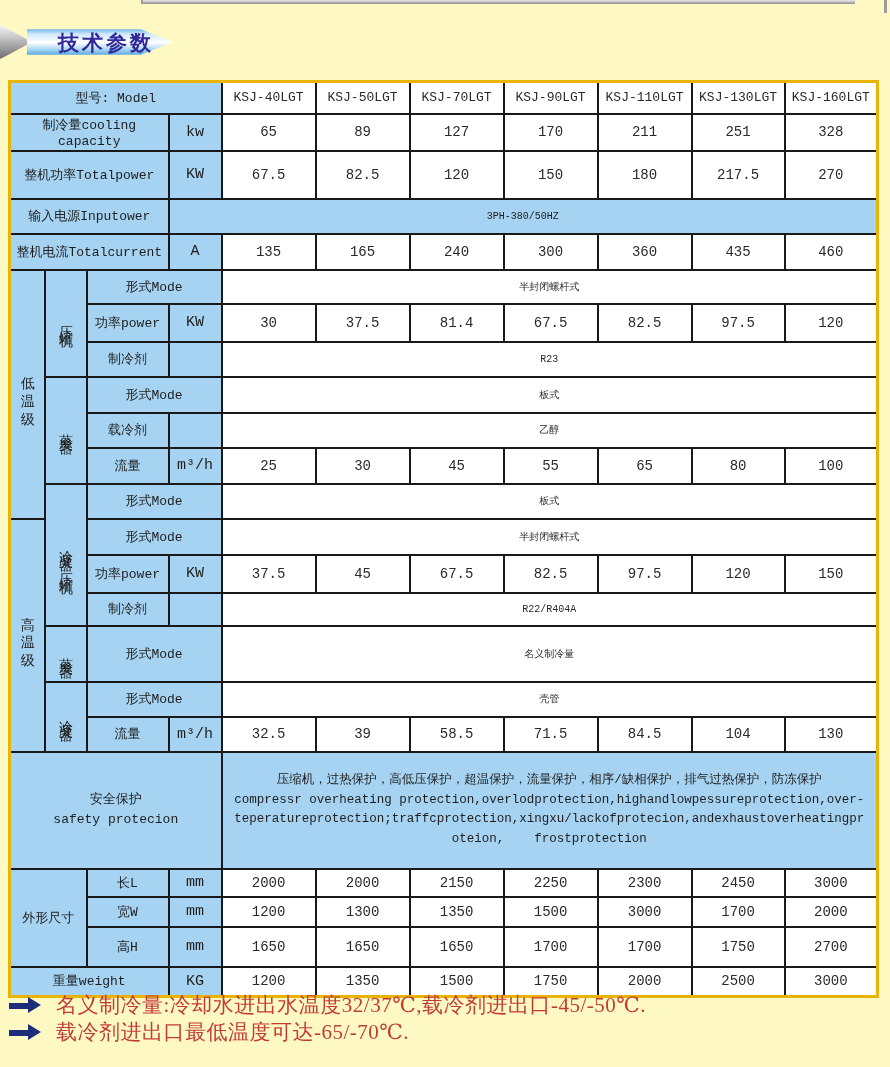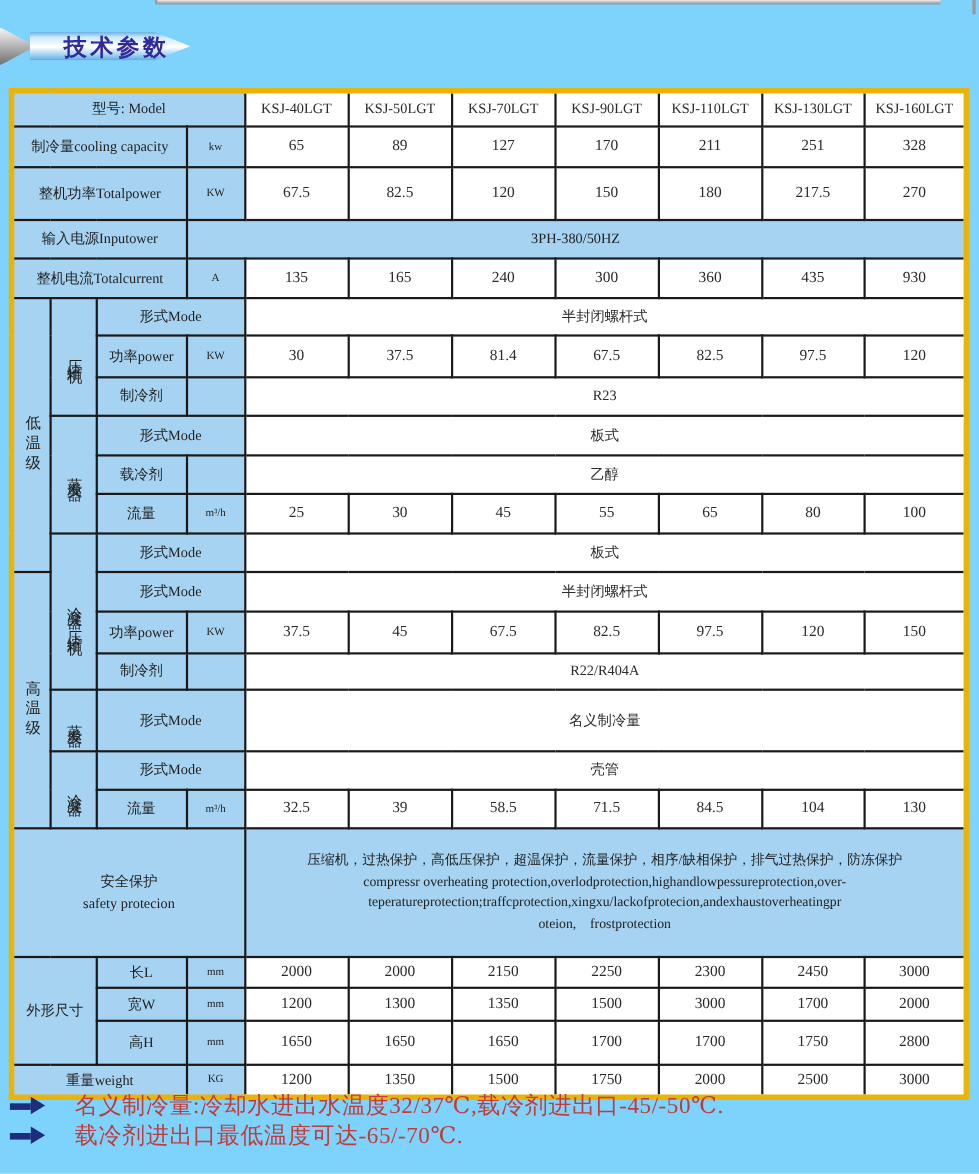--- a/index.html
+++ b/index.html
@@ -1,56 +1,56 @@
 <!DOCTYPE html>
 <html><head>
 <meta charset="utf-8">
 <style>
   html,body { margin:0; padding:0; }
   body { background:#ffffff; font-family:"Liberation Serif","DejaVu Serif",serif; }
-  .page { position:relative; width:890px; height:1067px; background:#7dd3fc; overflow:hidden; }
+  .page { position:relative; width:890px; height:1067px; background:#fef9c3; overflow:hidden; }
 
   
   .top-rule { position:absolute; top:0; left:141px; width:712px; height:4px;
               background:linear-gradient(#ededed,#8b8b8b); border-left:2px solid #9a9a9a; }
   .top-rule-right { position:absolute; top:0; left:884px; width:3px; height:13px; background:#9a9a9a; }
 
   
   .banner { position:absolute; top:24px; left:0; width:220px; height:36px; }
   .cone { position:absolute; left:0; top:1px; width:32px; height:34px;
           background:linear-gradient(180deg,#f4f4f4 0%,#c9c9c9 35%,#6f6f6f 100%);
           clip-path:polygon(0 0,22% 10%,100% 50%,22% 90%,0 100%); }
   .arrow-banner { position:absolute; left:27px; top:2px; width:146px; height:32px;
           background:linear-gradient(180deg,#2f8fd8 0%,#cfe9fb 25%,#ffffff 52%,#9fd2f2 75%,#2f8fd8 100%);
           clip-path:polygon(0 10%,78% 10%,100% 50%,78% 90%,0 90%); }
   .banner-title { position:absolute; left:58px; top:5px; font-size:21px; font-weight:bold;
           color:#32289b; letter-spacing:3px; white-space:nowrap; }
 
   
   .spec { position:absolute; left:8px; top:80px; width:868px; border-collapse:collapse;
-          table-layout:fixed; border:5px solid #eab308;
-          font-family:Liberation Serif, serif; }
+          table-layout:fixed; border:3px solid #eab308;
+          font-family:Liberation Mono, monospace; }
   .spec td { border:2px solid #191919; text-align:center; vertical-align:middle;
              padding:0 2px; overflow:visible; }
   .lbl   { background:#a6d3f1; font-size:13px; color:#1e1e1e; }
-  .unit  { background:#a6d3f1; font-size:10px; color:#1e1e1e; }
+  .unit  { background:#a6d3f1; font-size:15px; color:#1e1e1e; }
   .val   { background:#ffffff; font-size:14px; color:#2a2a2a; }
   .model { font-size:13px; }
-  .spanv { font-size:13px; }
+  .spanv { font-size:10px; }
   .vt { writing-mode:vertical-rl; text-orientation:upright; display:inline-block;
         letter-spacing:4px; font-size:14px; line-height:1; }
   .vt-wide { letter-spacing:18px; }
   .sub-merged { vertical-align:top; }
   .stack { display:flex; flex-direction:column; align-items:center; gap:11px; padding-top:3px; }
   .safety-label div { font-size:13px; line-height:20px; }
   .s-line { white-space:pre; font-size:12.5px; line-height:19.5px; color:#1e1e1e; }
 
   
   .notes { position:absolute; left:6px; top:991px; width:880px; }
-  .note { display:flex; align-items:center; height:27px; gap:26px; }
+  .note { display:flex; align-items:center; height:27px; gap:14px; }
   .note-arrow { position:relative; width:36px; height:22px; flex:0 0 auto; }
   .note-arrow .bar { position:absolute; left:3px; top:9px; width:19px; height:6px; background:#1d2d7c; }
   .note-arrow .tip { position:absolute; left:22px; top:3px; width:0; height:0;
       border-left:13px solid #1d2d7c; border-top:8px solid transparent; border-bottom:8px solid transparent; }
   .note-text { font-size:21px; color:#c13b3b; letter-spacing:0.5px; white-space:nowrap; }
 </style>
 </head>
 <body>
 
 <div class="page">
@@ -122,21 +122,21 @@
 
     <tr style="height:36px">
       <td class="lbl" colspan="3">整机电流Totalcurrent</td>
       <td class="unit">A</td>
     <td class="val">135</td>
           <td class="val">165</td>
           <td class="val">240</td>
           <td class="val">300</td>
           <td class="val">360</td>
           <td class="val">435</td>
-          <td class="val">930</td>
+          <td class="val">460</td>
         </tr>
 
     <tr style="height:34px">
       <td class="lbl" rowspan="7"><span class="vt vt-wide">低温级</span></td>
       <td class="lbl" rowspan="3"><span class="vt">压缩机</span></td>
       <td class="lbl" colspan="2">形式Mode</td>
       <td class="val spanv" colspan="7">半封闭螺杆式</td>
     </tr>
     <tr style="height:38px">
       <td class="lbl">功率power</td>
@@ -267,21 +267,21 @@
         </tr>
     <tr style="height:40px">
       <td class="lbl">高H</td>
       <td class="unit">mm</td>
     <td class="val">1650</td>
           <td class="val">1650</td>
           <td class="val">1650</td>
           <td class="val">1700</td>
           <td class="val">1700</td>
           <td class="val">1750</td>
-          <td class="val">2800</td>
+          <td class="val">2700</td>
         </tr>
 
     <tr style="height:30px">
       <td class="lbl" colspan="3">重量weight</td>
       <td class="unit">KG</td>
     <td class="val">1200</td>
           <td class="val">1350</td>
           <td class="val">1500</td>
           <td class="val">1750</td>
           <td class="val">2000</td>

